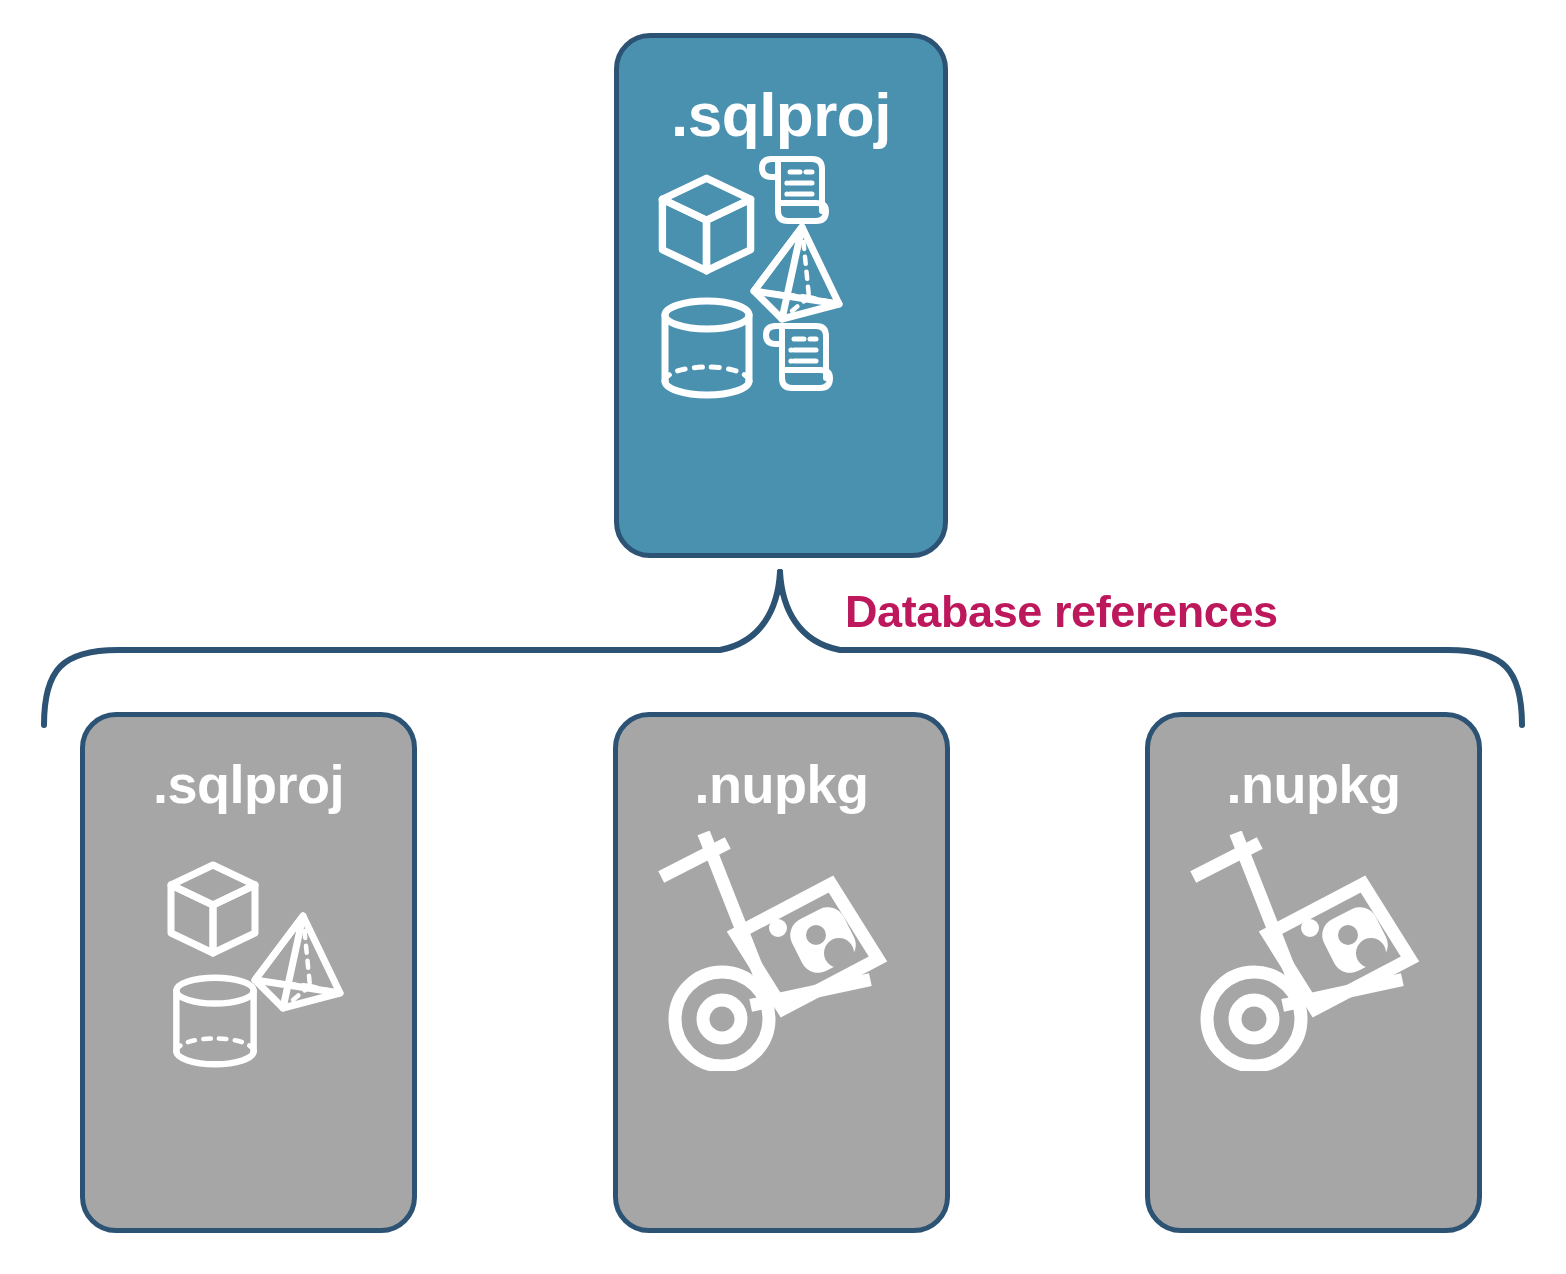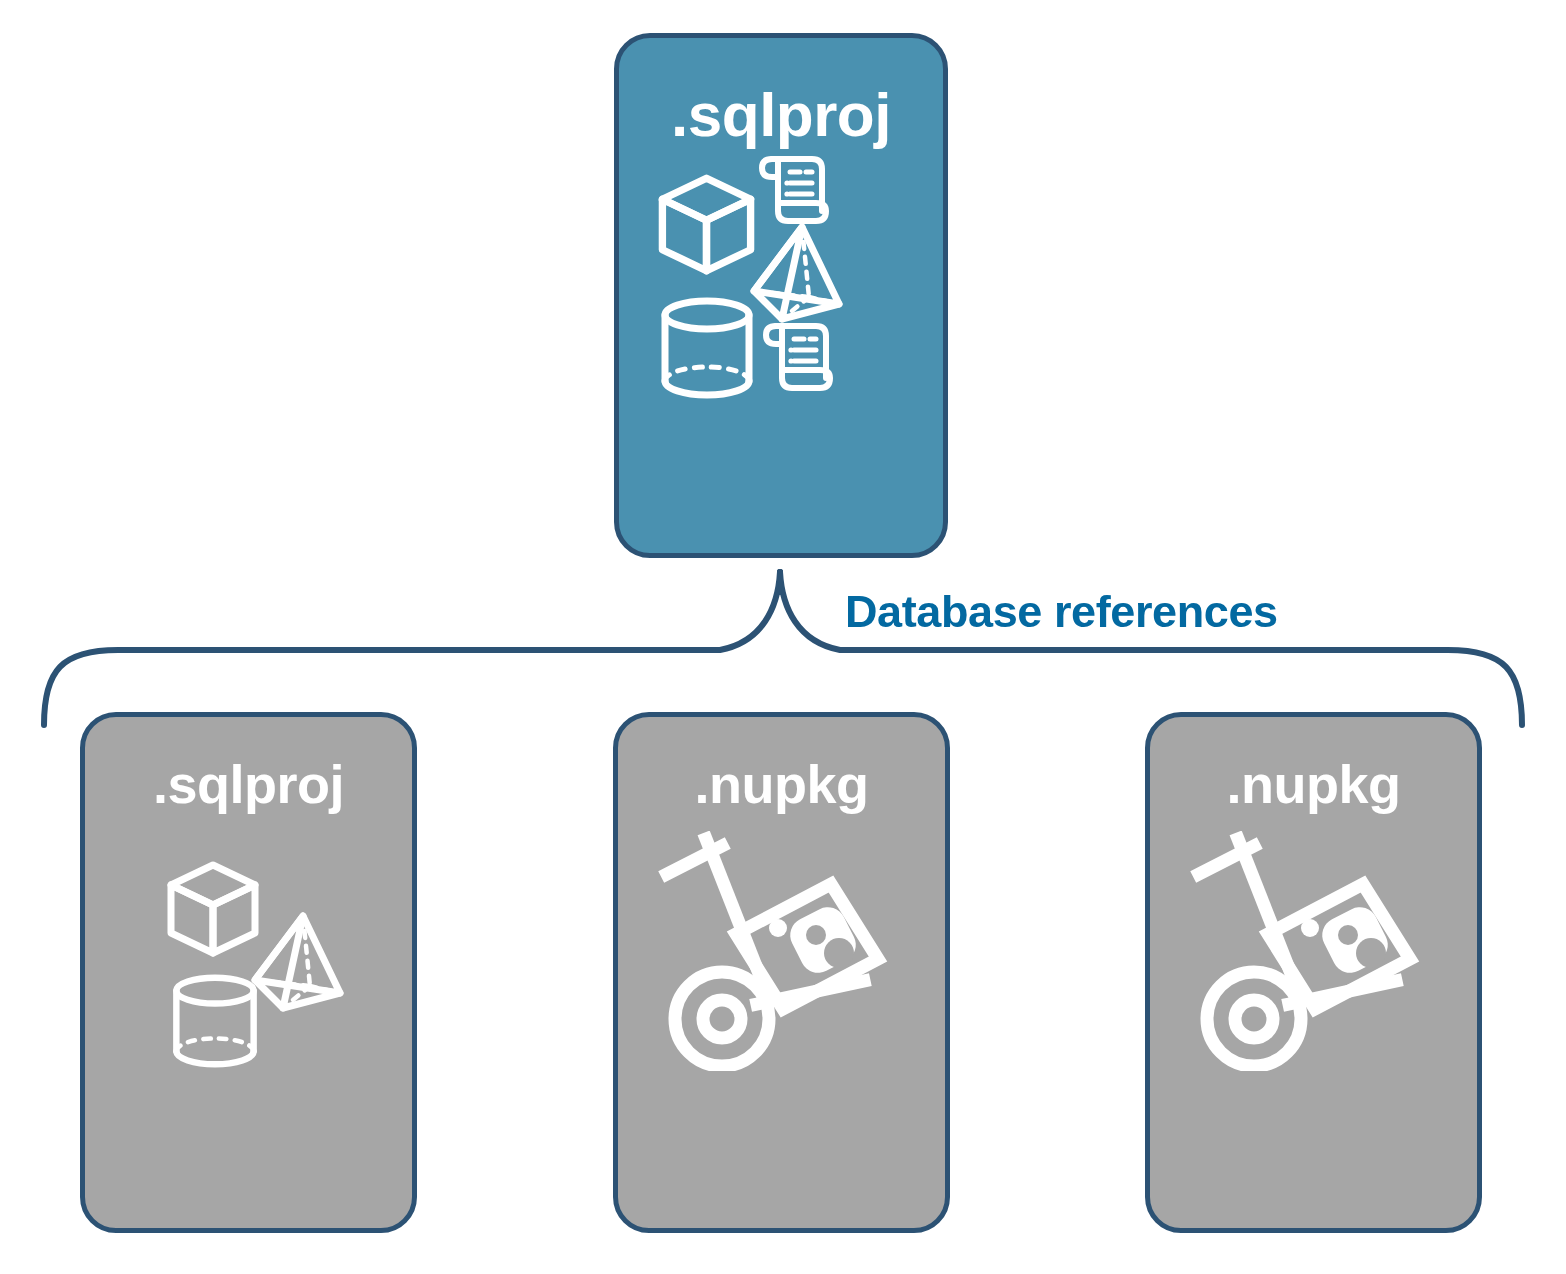--- a/index.html
+++ b/index.html
@@ -69,21 +69,21 @@
     pointer-events: none;
   }
 
   
   #brace-label {
     position: absolute;
     left: 845px;
     top: 586px;
     font-size: 45px;
     font-weight: bold;
-    color: #0369a1;
+    color: #be185d;
     letter-spacing: -0.4px;
     white-space: nowrap;
     user-select: none;
   }
 </style>
 </head>
 <body>
 
 <div id="canvas">
 

